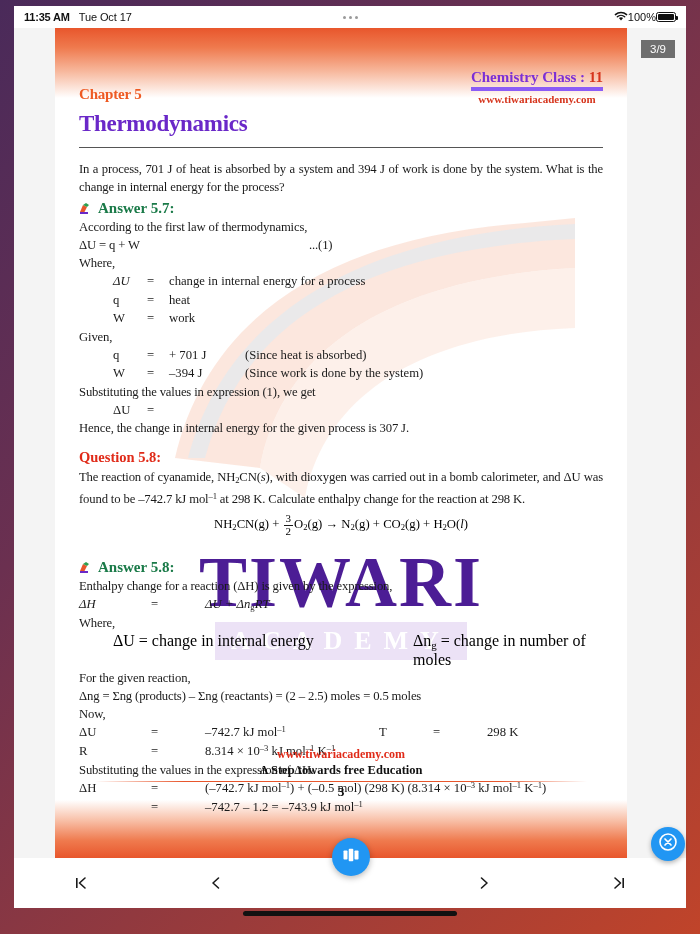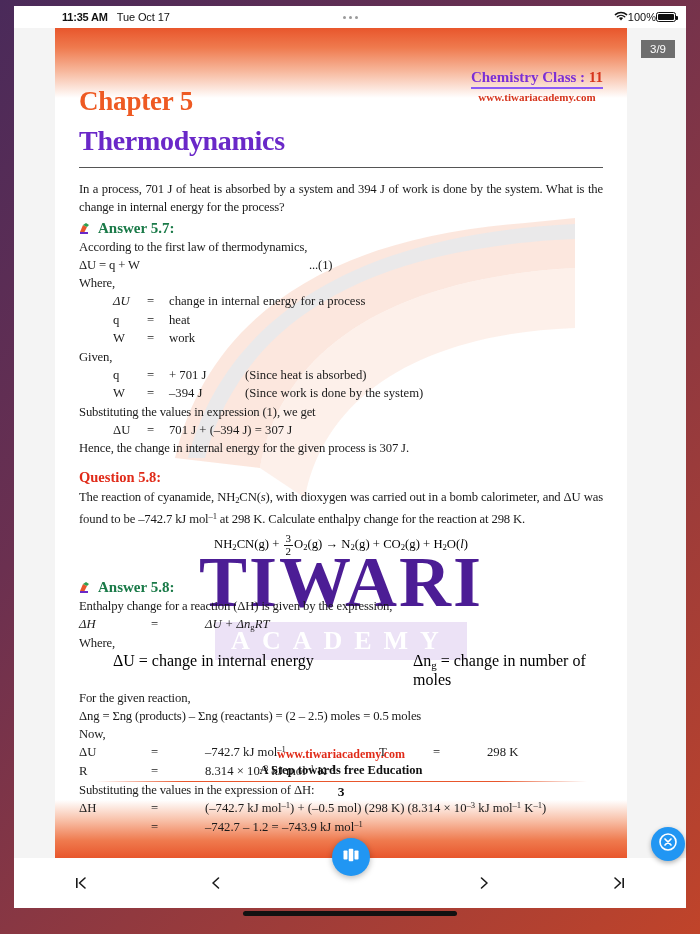--- a/index.html
+++ b/index.html
@@ -23,21 +23,21 @@
   #statusbar {
     position: absolute; left: 14px; top: 6px;
     width: 672px; height: 22px;
     background: #ffffff;
     display: flex; align-items: center;
     padding: 0 10px;
     font-family: "Liberation Sans", sans-serif;
     font-size: 11px; color: #111;
     z-index: 40;
   }
-  #statusbar .sb-left { display: flex; align-items: flex-start; gap: 9px; margin-left: 38px; }
+  #statusbar .sb-left { display: flex; align-items: flex-start; gap: 9px; }
   #statusbar .sb-time { font-weight: 600; letter-spacing: -0.2px; }
   #statusbar .sb-date { letter-spacing: -0.1px; }
   #statusbar .sb-center {
     position: absolute; left: 0; right: 0; top: 0; bottom: 0;
     display: flex; align-items: center; justify-content: center;
     pointer-events: none;
   }
   .dots { display: flex; gap: 3px; }
   .dots i { width: 3px; height: 3px; border-radius: 50%; background: #9a9a9a; display: block; }
   #statusbar .sb-right {
@@ -104,31 +104,31 @@
     position: relative; z-index: 5;
     padding: 0 24px;
   }
 
   .brandblock {
     position: absolute; right: 24px; top: 40px;
     text-align: center; z-index: 6;
   }
   .brand-title {
     font-size: 15px; font-weight: 700; color: #7b2fd6;
-    border-bottom: 2px solid #8b5cf6; padding-bottom: 1px; display: inline-block;
+    border-bottom: 4px solid #8b5cf6; padding-bottom: 1px; display: inline-block;
   }
   .brand-title .num { color: #d6341c; }
   .brand-url { font-size: 11px; font-weight: 700; color: #d6341c; margin-top: 2px; }
 
   .chapter {
-    font-size: 27px; font-weight: 700; color: #ee5a23;
+    font-size: 15px; font-weight: 700; color: #ee5a23;
     margin-top: 58px; letter-spacing: -0.2px;
   }
   .doctitle {
-    font-size: 28px; font-weight: 700; color: #6a28c8;
+    font-size: 23px; font-weight: 700; color: #6a28c8;
     margin-top: 8px; letter-spacing: -0.3px;
   }
   .rule { height: 1px; background: #555; margin: 10px 0 12px 0; }
 
   .qhead {
     font-size: 14.5px; font-weight: 700; color: #e02a18;
     margin-top: 2px; margin-bottom: 1px;
   }
   .ahead {
     font-size: 15px; font-weight: 700; color: #1a7a48;
@@ -339,21 +339,20 @@
             <span style="width:62px;flex:0 0 62px">–394 J</span>
             <span class="note">(Since work is done by the system)</span>
           </div>
         </div>
 
         <div class="txt">Substituting the values in expression (1), we get</div>
         <div class="deflist">
           <div class="defrow">
             <span class="sym">ΔU</span>
             <span class="eq">=</span>
-            <span class="val">701 J + (–394 J)  =  307 J</span>
           </div>
         </div>
         <div class="txt">Hence, the change in internal energy for the given process is 307 J.</div>
 
         <div class="qhead" style="margin-top:12px">Question 5.8:</div>
         <div class="txt justify" style="line-height:1.62"><span>The reaction of cyanamide, NH</span><sub>2</sub><span>CN(</span><span class="ital">s</span><span>), with dioxygen was carried out in a bomb calorimeter, and ΔU was found to be –742.7 kJ mol</span><sup>–1</sup><span> at 298 K. Calculate enthalpy change for the reaction at 298 K.</span></div>
 
         <div class="centerline">
           <span>NH</span><sub>2</sub><span>CN(g) +</span>
           <span class="frac"><span class="n">3</span><span class="d">2</span></span><span>O</span><sub>2</sub><span>(g)</span>

